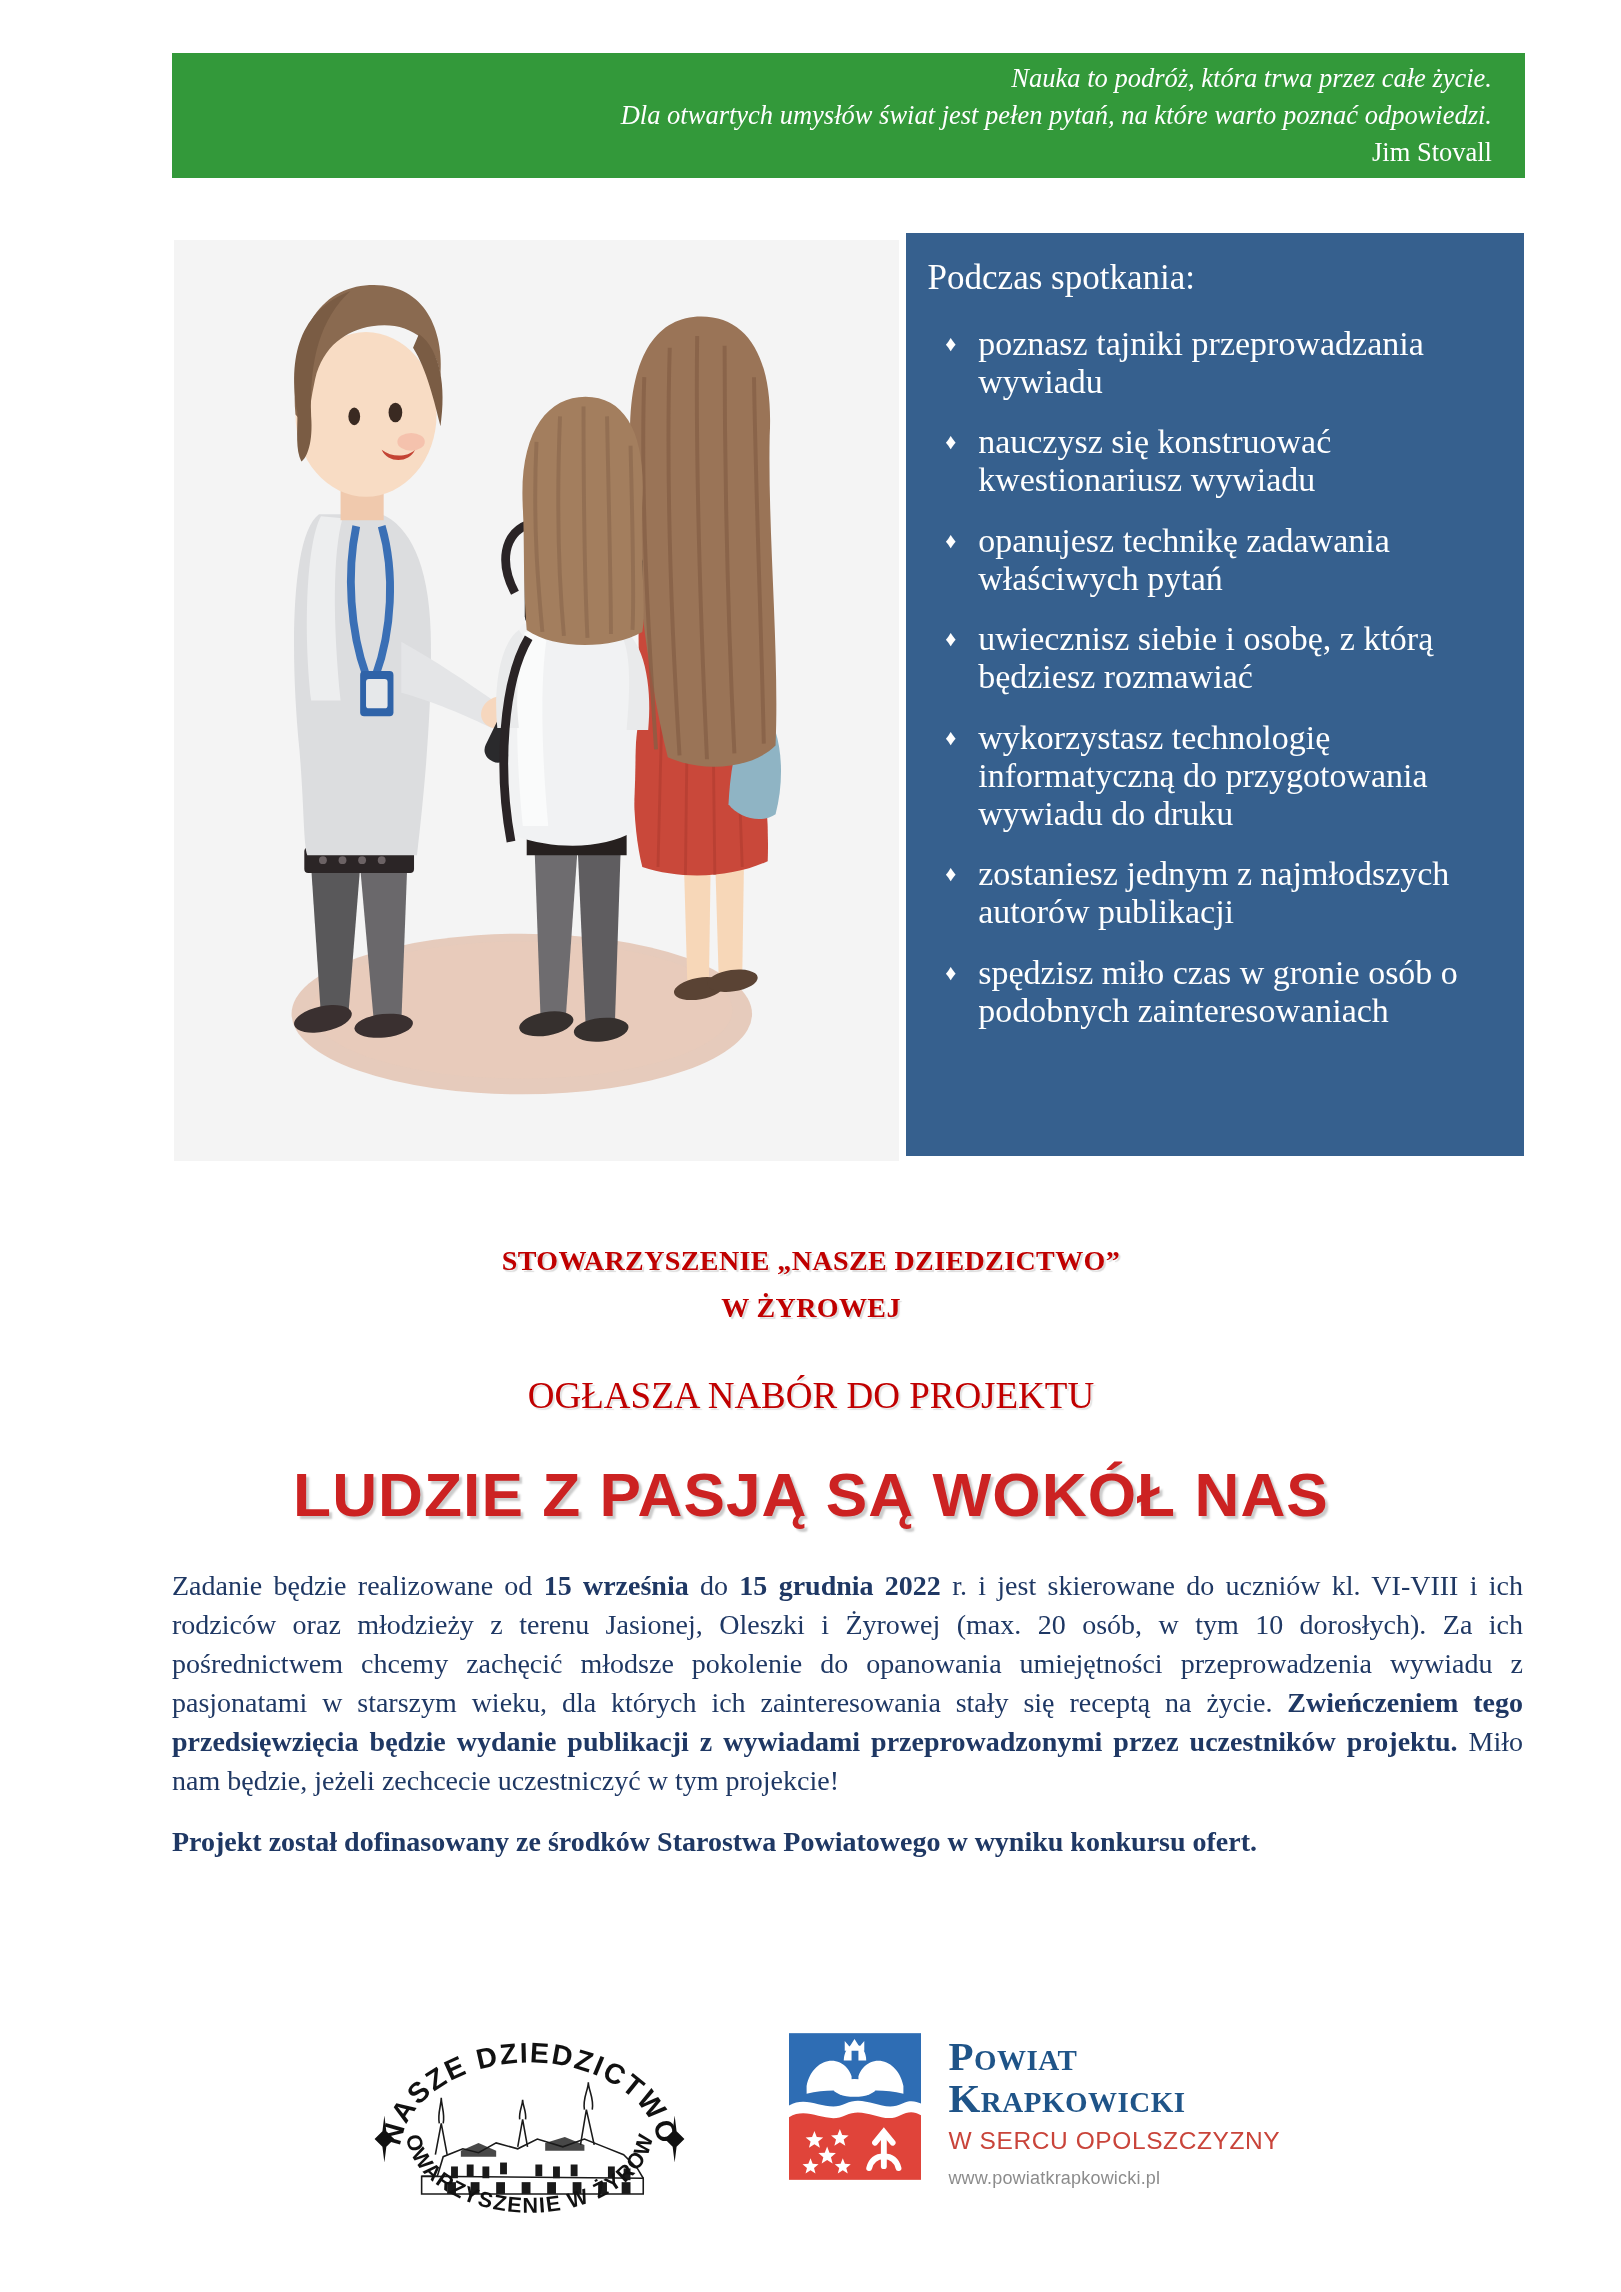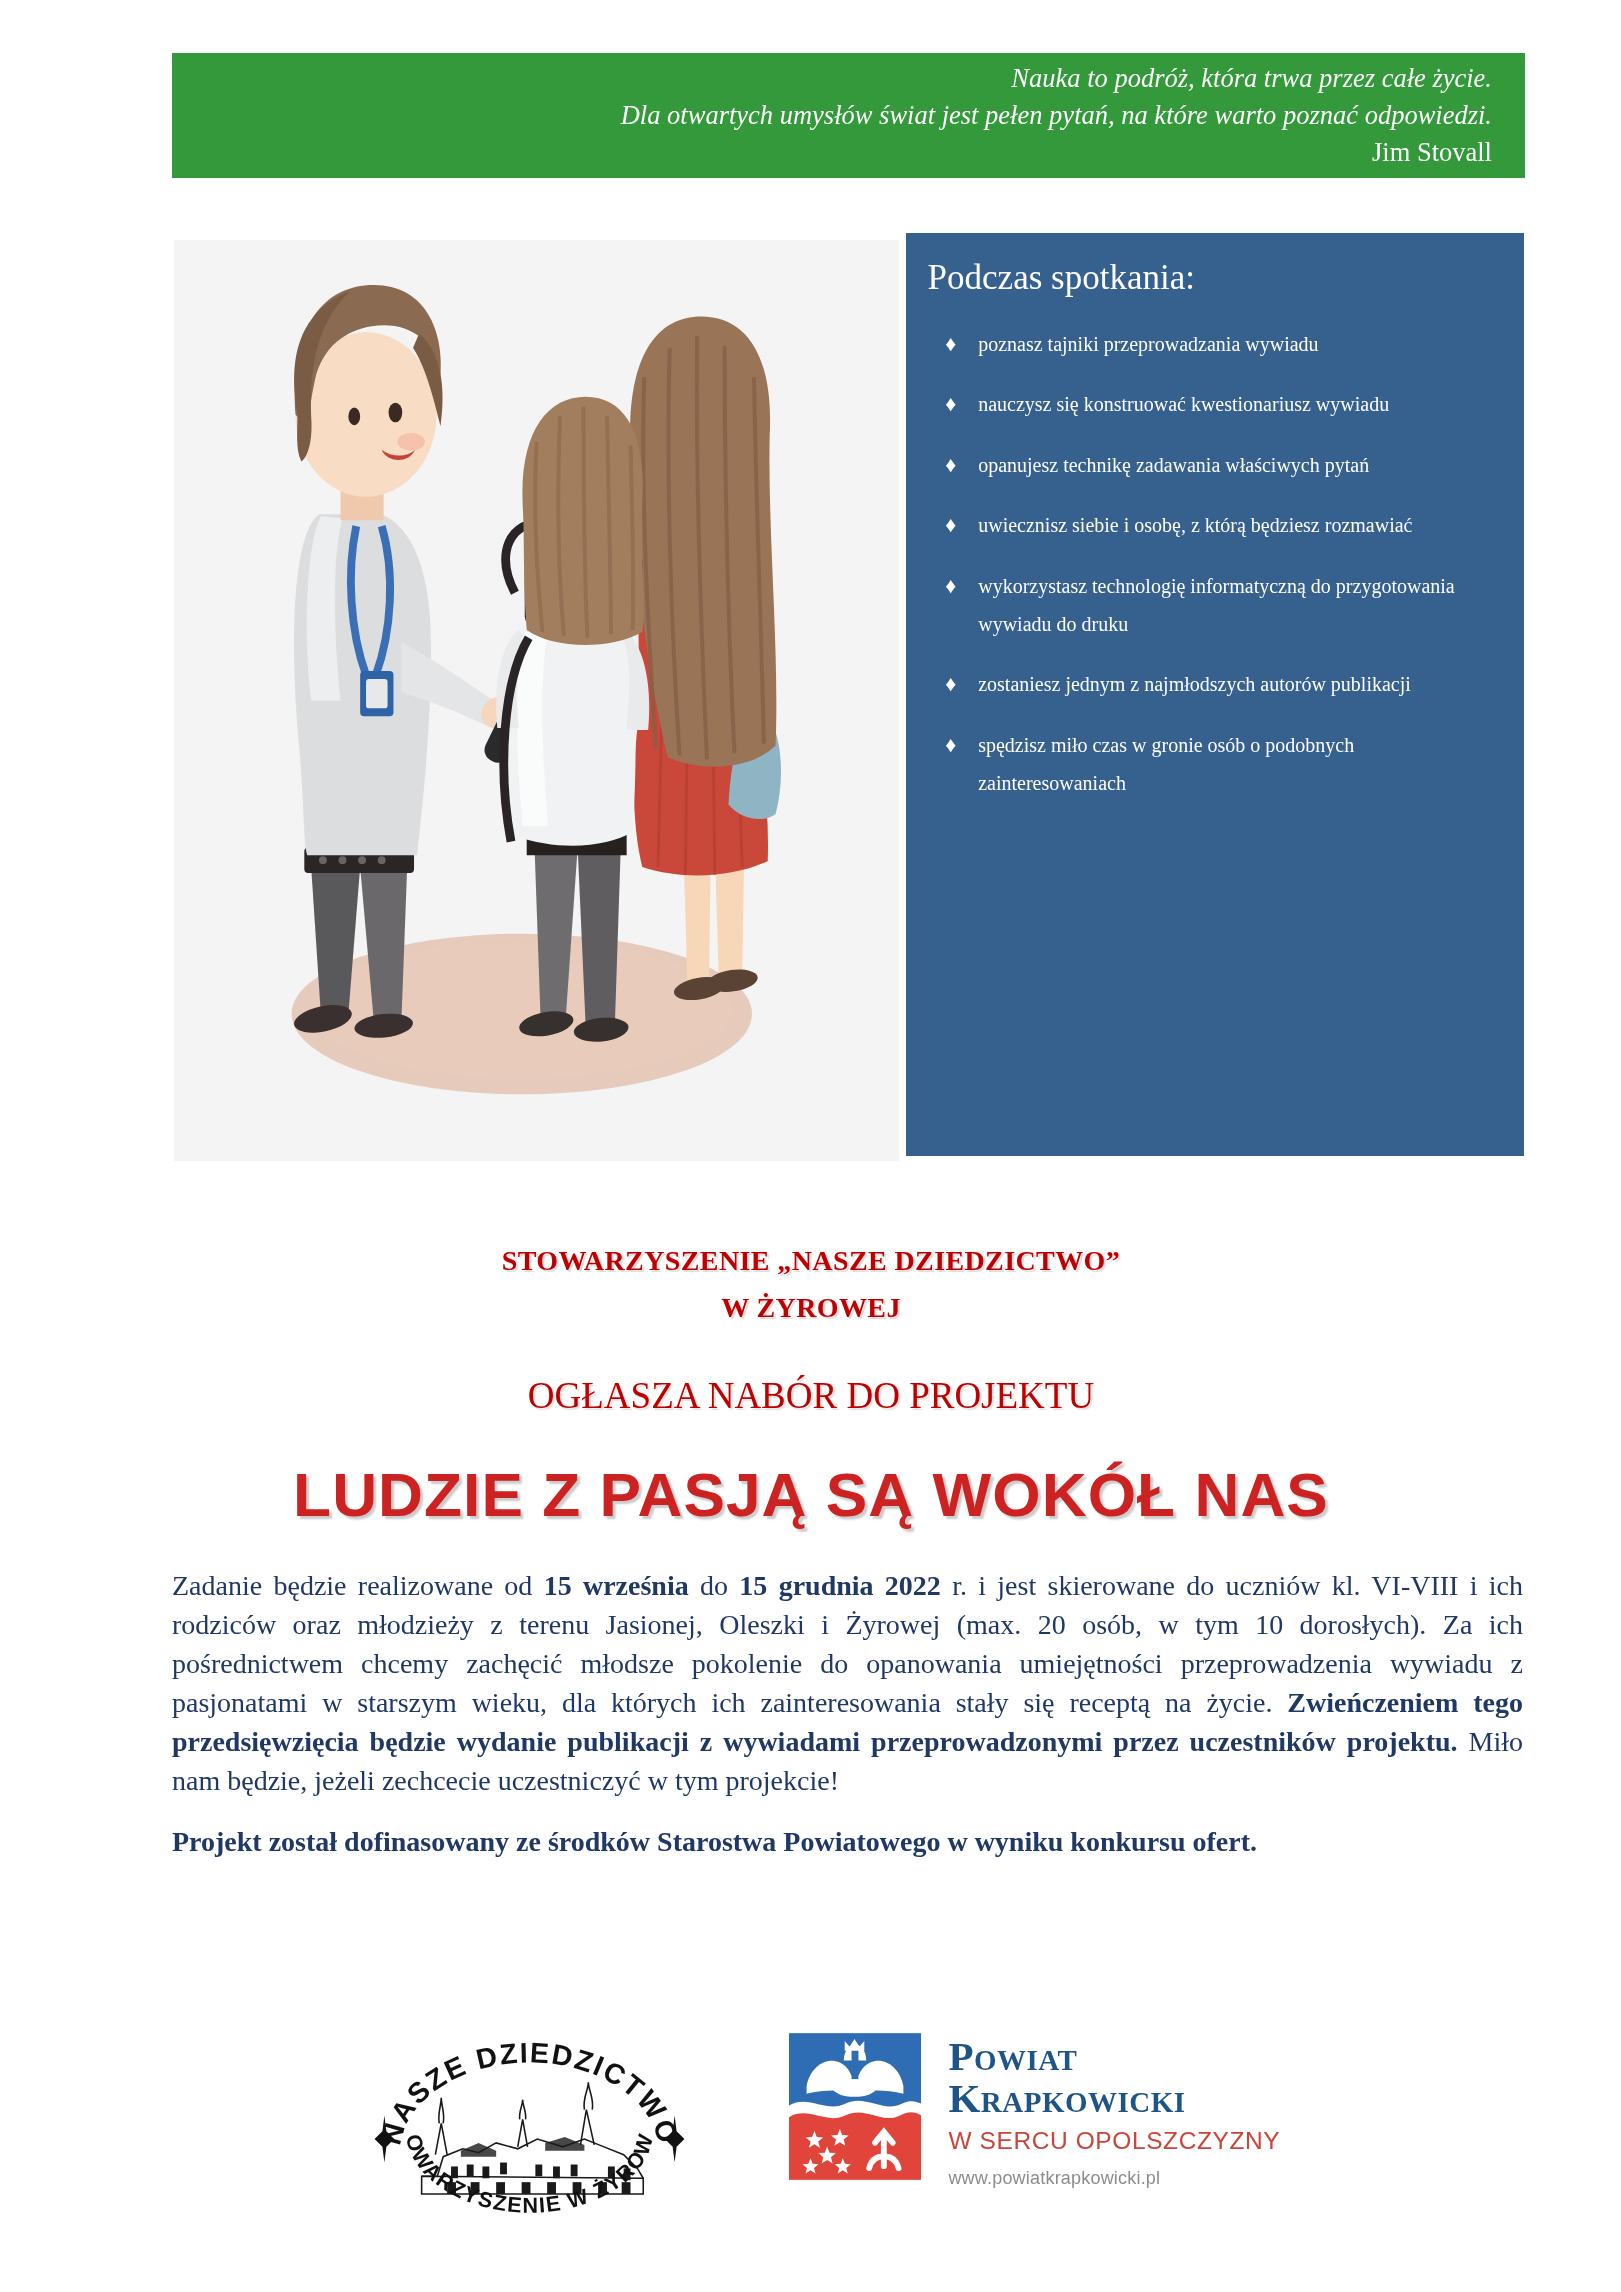--- a/index.html
+++ b/index.html
@@ -88,21 +88,21 @@
   .bullet-mark {
     color: #ffffff;
     font-size: 21.6px;
     line-height: 38px;
     width: 33px;
     flex: 0 0 33px;
     text-align: left;
   }
   .bullet-text {
     color: #ffffff;
-    font-size: 20px;
+    font-size: 34px;
     line-height: 38px;
     flex: 1;
   }
 
   
   .org-title {
     position: absolute;
     left: 118px;
     top: 1237px;
     width: 1386px;

